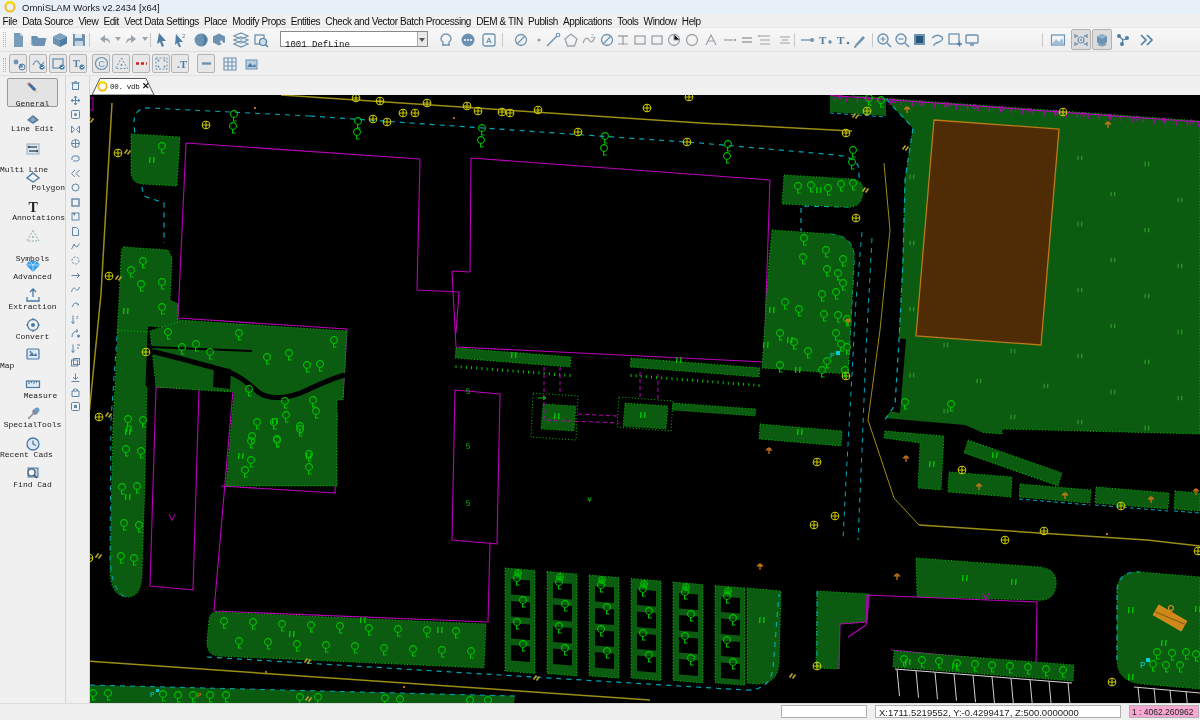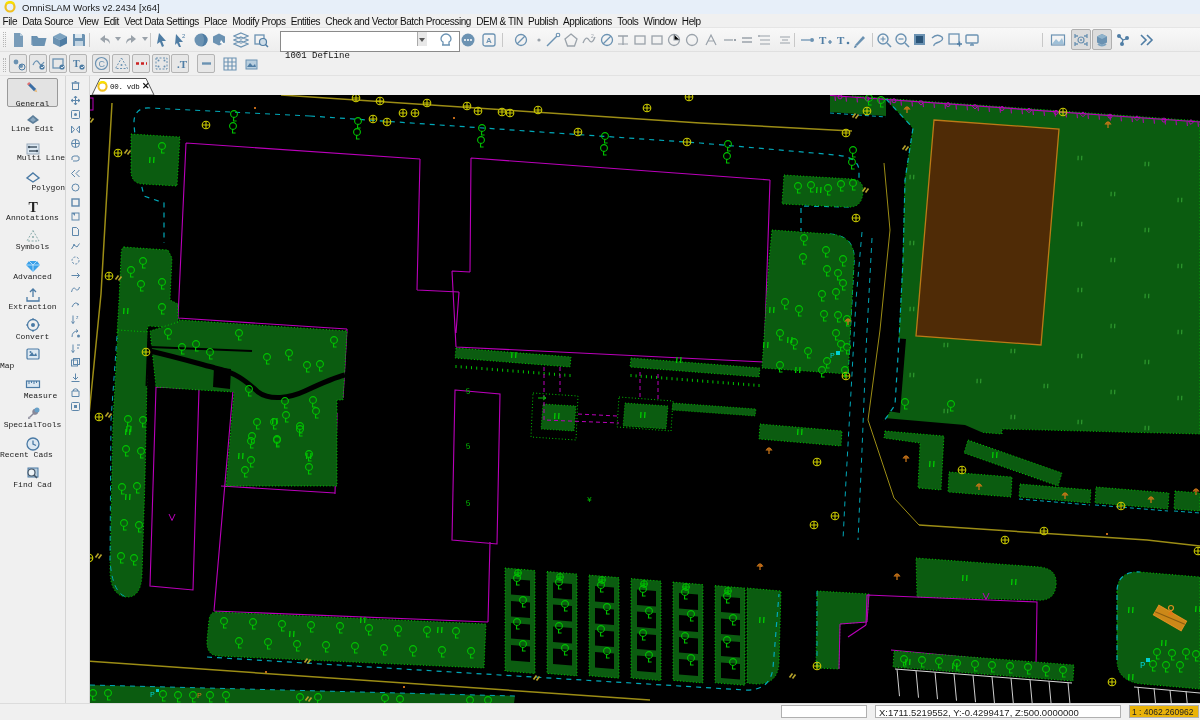--- a/index.html
+++ b/index.html
@@ -64,21 +64,21 @@
     <path d="M10,8 l4,5 l-5,-2 z" fill="#fff"></path>
   </svg>
 <svg style="position:absolute;left:233px;top:32px" width="16" height="16" viewBox="0 0 16 16">
     <path d="M8,1 L15,4 L8,7 L1,4 Z M8,5 L15,8 L8,11 L1,8 Z M8,9 L15,12 L8,15 L1,12 Z" fill="none" stroke="#6b92b2" stroke-width="1.2"></path>
   </svg>
 <svg style="position:absolute;left:253px;top:32px" width="16" height="16" viewBox="0 0 16 16">
     <rect x="2" y="3" width="9" height="9" fill="none" stroke="#6b92b2" stroke-width="1.3"></rect>
     <circle cx="10" cy="10" r="3.5" fill="#cfdde8" stroke="#4f7da4" stroke-width="1.2"></circle>
     <path d="M12.5,12.5 L15,15" stroke="#4f7da4" stroke-width="1.5"></path>
   </svg>
-<div style="position:absolute;left:280px;top:31px;width:180px;height:16px;background:#fff;border:1px solid #8a8a8a;font:9px 'Liberation Mono';color:#111;padding:19px 0 0 4px;box-sizing:border-box">1001 DefLine</div>
+<div style="position:absolute;left:280px;top:31px;width:148px;height:16px;background:#fff;border:1px solid #8a8a8a;font:9px 'Liberation Mono';color:#111;padding:8px 0 0 4px;box-sizing:border-box">1001 DefLine</div>
 <div style="position:absolute;left:417px;top:32px;width:10px;height:14px;background:#e8e8e8;border-left:1px solid #aaa"></div>
 <svg style="position:absolute;left:418px;top:37px" width="8" height="6">
     <path d="M1,1 L4,5 L7,1 Z" fill="#555"></path>
   </svg>
 <svg style="position:absolute;left:438px;top:32px" width="16" height="16" viewBox="0 0 16 16">
     <path d="M4,13 h8 M5,13 v-3 q-2,-1 -2,-3 a5,5 0 0 1 10,0 q0,2 -2,3 v3" fill="none" stroke="#6b92b2" stroke-width="1.3"></path>
   </svg>
 <svg style="position:absolute;left:460px;top:32px" width="16" height="16" viewBox="0 0 16 16">
     <circle cx="8" cy="8" r="6.5" fill="#6b92b2"></circle>
     <circle cx="5" cy="8" r="1" fill="#fff"></circle>
@@ -293,34 +293,34 @@
     <path d="M8,3 L14,8 L8,12 L2,8 Z" fill="#5b7d99"></path>
     <path d="M8,5 L11,8 L8,10 L5,8 Z" fill="#8aa8c0"></path>
   </svg>
 <div style="position:absolute;left:0;top:124px;width:65px;text-align:center;font:8px 'Liberation Mono';color:#222">Line Edit</div>
 <svg style="position:absolute;left:25px;top:141px" width="16" height="16" viewBox="0 0 16 16">
     <rect x="2" y="3" width="12" height="10" fill="#dce8f2" stroke="#9ab"></rect>
     <path d="M4,6 h8 M4,10 h8" stroke="#456" stroke-width="1.4"></path>
     <circle cx="4" cy="6" r="1.2" fill="#456"></circle>
     <circle cx="12" cy="10" r="1.2" fill="#456"></circle>
   </svg>
-<div style="position:absolute;left:0;top:153px;width:65px;text-align:right;font:8px 'Liberation Mono';color:#222">Multi Line</div>
+<div style="position:absolute;left:0;top:165px;width:65px;text-align:left;font:8px 'Liberation Mono';color:#222">Multi Line</div>
 <svg style="position:absolute;left:25px;top:170px" width="16" height="16" viewBox="0 0 16 16">
     <path d="M8,3 L14,8 L8,12 L2,8 Z" fill="none" stroke="#4a7aa5" stroke-width="1.4"></path>
   </svg>
 <div style="position:absolute;left:0;top:183px;width:65px;text-align:right;font:8px 'Liberation Mono';color:#222">Polygon</div>
 <svg style="position:absolute;left:25px;top:199px" width="16" height="16" viewBox="0 0 16 16">
     <text x="3.5" y="13" font-size="14" font-family="Liberation Serif" font-weight="bold" fill="#222">T</text>
   </svg>
-<div style="position:absolute;left:0;top:213px;width:65px;text-align:center;font:8px 'Liberation Mono';color:#222">Annotations</div>
+<div style="position:absolute;left:0;top:213px;width:65px;text-align:right;font:8px 'Liberation Mono';color:#222">Annotations</div>
 <svg style="position:absolute;left:25px;top:228px" width="16" height="16" viewBox="0 0 16 16">
     <path d="M8,2.5 L14,13 L2,13 Z" fill="none" stroke="#8aa" stroke-width="1" stroke-dasharray="2,1.5"></path>
     <circle cx="8" cy="9" r="1" fill="#8aa"></circle>
   </svg>
-<div style="position:absolute;left:0;top:242px;width:65px;text-align:center;font:8px 'Liberation Mono';color:#222">Symbols</div>
+<div style="position:absolute;left:0;top:254px;width:65px;text-align:center;font:8px 'Liberation Mono';color:#222">Symbols</div>
 <svg style="position:absolute;left:25px;top:258px" width="16" height="16" viewBox="0 0 16 16">
     <path d="M4,3 h8 l3,4 l-7,7 l-7,-7 Z" fill="#3aa0e8"></path>
     <path d="M4,3 l4,4 l4,-4 M1,7 h14 M8,7 l0,7" stroke="#c8e8ff" stroke-width="0.8" fill="none"></path>
   </svg>
 <div style="position:absolute;left:0;top:272px;width:65px;text-align:center;font:8px 'Liberation Mono';color:#222">Advanced</div>
 <svg style="position:absolute;left:25px;top:287px" width="16" height="16" viewBox="0 0 16 16">
     <path d="M2,10 v4 h12 v-4" fill="none" stroke="#4a7aa5" stroke-width="1.3"></path>
     <path d="M8,2 v8 M5,5 L8,2 L11,5" fill="none" stroke="#4a7aa5" stroke-width="1.3"></path>
   </svg>
 <div style="position:absolute;left:0;top:302px;width:65px;text-align:center;font:8px 'Liberation Mono';color:#222">Extraction</div>
@@ -961,12 +961,12 @@
       <rect x="403" y="686" width="2" height="2" fill="#c06818"></rect>
       <rect x="760" y="565" width="2" height="2" fill="#c06818"></rect>
       <rect x="1106" y="533" width="2" height="2" fill="#c06818"></rect>
       <rect x="254" y="107" width="2" height="2" fill="#c06818"></rect>
       <rect x="453" y="117" width="2" height="2" fill="#c06818"></rect>
 </g>
 </svg>
 <div class="abs" style="left:0;top:703px;width:1200px;height:17px;background:#f0f0f0;border-top:1px solid #dcdcdc"></div>
 <div class="abs" style="left:781px;top:705px;width:86px;height:13px;background:#fff;border:1px solid #b0b0b0"></div>
 <div class="abs" style="left:875px;top:705px;width:246px;height:13px;background:#fff;border:1px solid #b0b0b0;font:9.5px 'Liberation Sans';color:#222;padding:1px 0 0 3px;white-space:nowrap;overflow:hidden">X:1711.5219552, Y:-0.4299417, Z:500.0000000</div>
-<div class="abs" style="left:1129px;top:705px;width:70px;height:13px;background:#eab308;border:1px solid #b0b0b0;font:8.5px 'Liberation Sans';color:#222;padding:1px 0 0 2px;white-space:nowrap;overflow:hidden">1 : 4062.260962</div>
+<div class="abs" style="left:1129px;top:705px;width:70px;height:13px;background:#f9a8d4;border:1px solid #b0b0b0;font:8.5px 'Liberation Sans';color:#222;padding:1px 0 0 2px;white-space:nowrap;overflow:hidden">1 : 4062.260962</div>
 </body></html>

